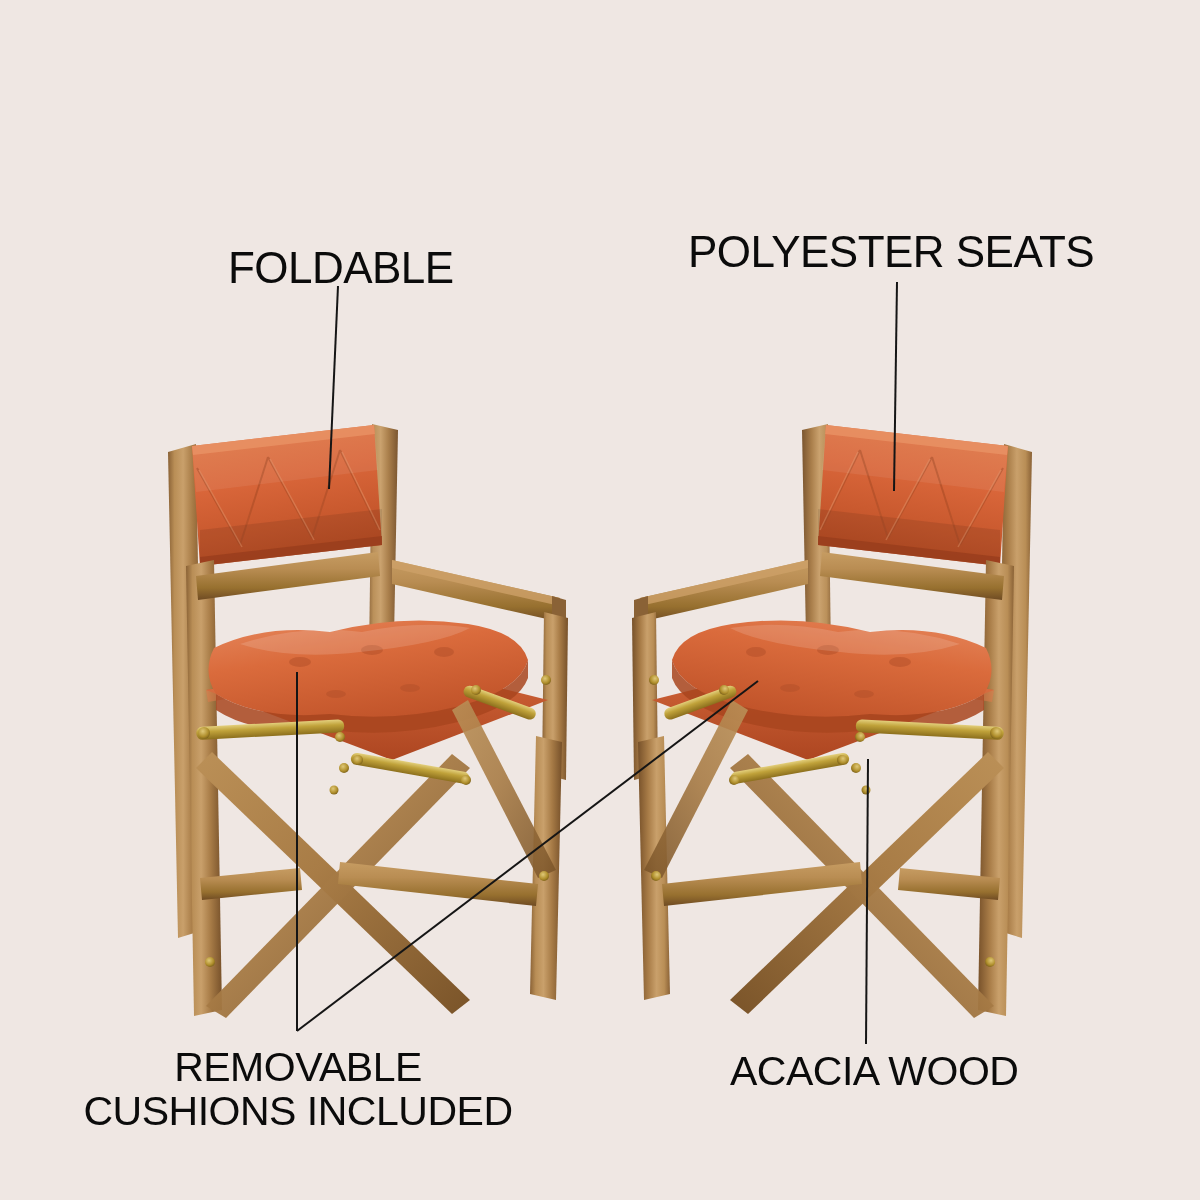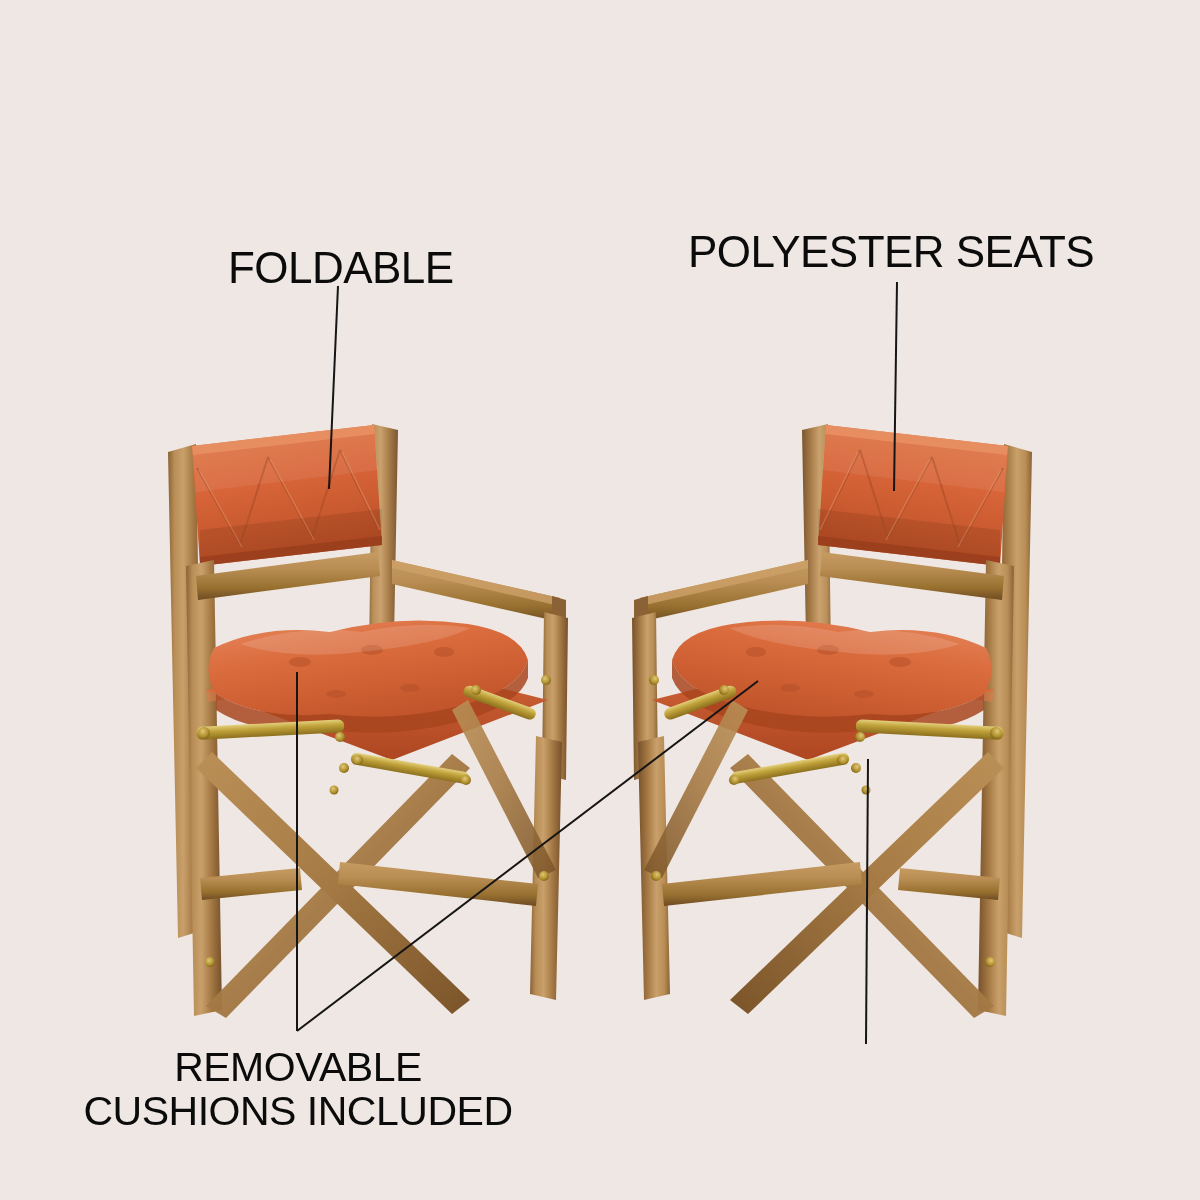--- a/index.html
+++ b/index.html
@@ -269,14 +269,15 @@
     <line x1="868" y1="759" x2="866" y2="1044" stroke="#151515" stroke-width="2"></line>
   </svg>
 
   <div class="callout" id="lbl-foldable">FOLDABLE</div>
 
   <div class="callout" id="lbl-removable">REMOVABLE
 CUSHIONS INCLUDED</div>
 
   <div class="callout" id="lbl-polyester">POLYESTER SEATS</div>
 
+  <div class="callout" id="lbl-acacia">ACACIA WOOD</div>
 
 </div>
 
 </body></html>

